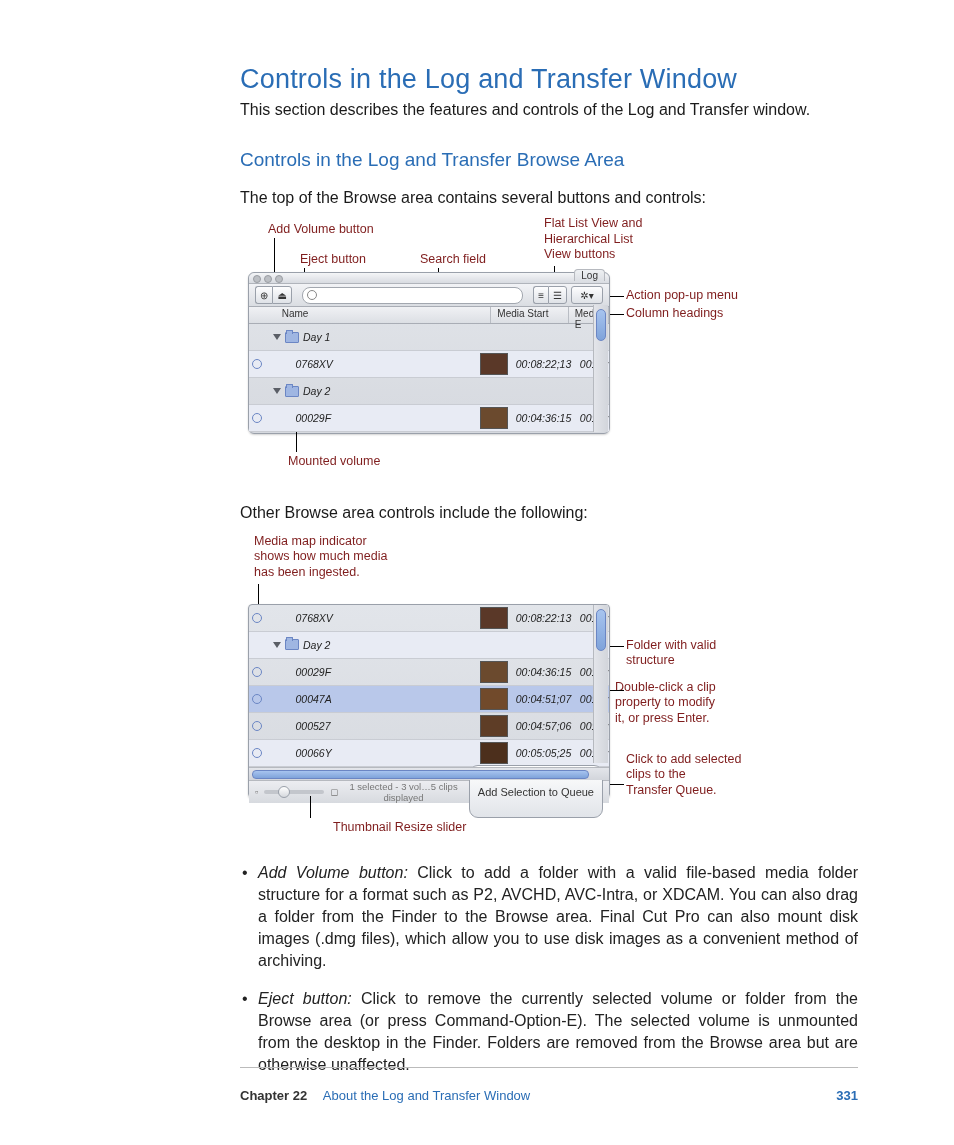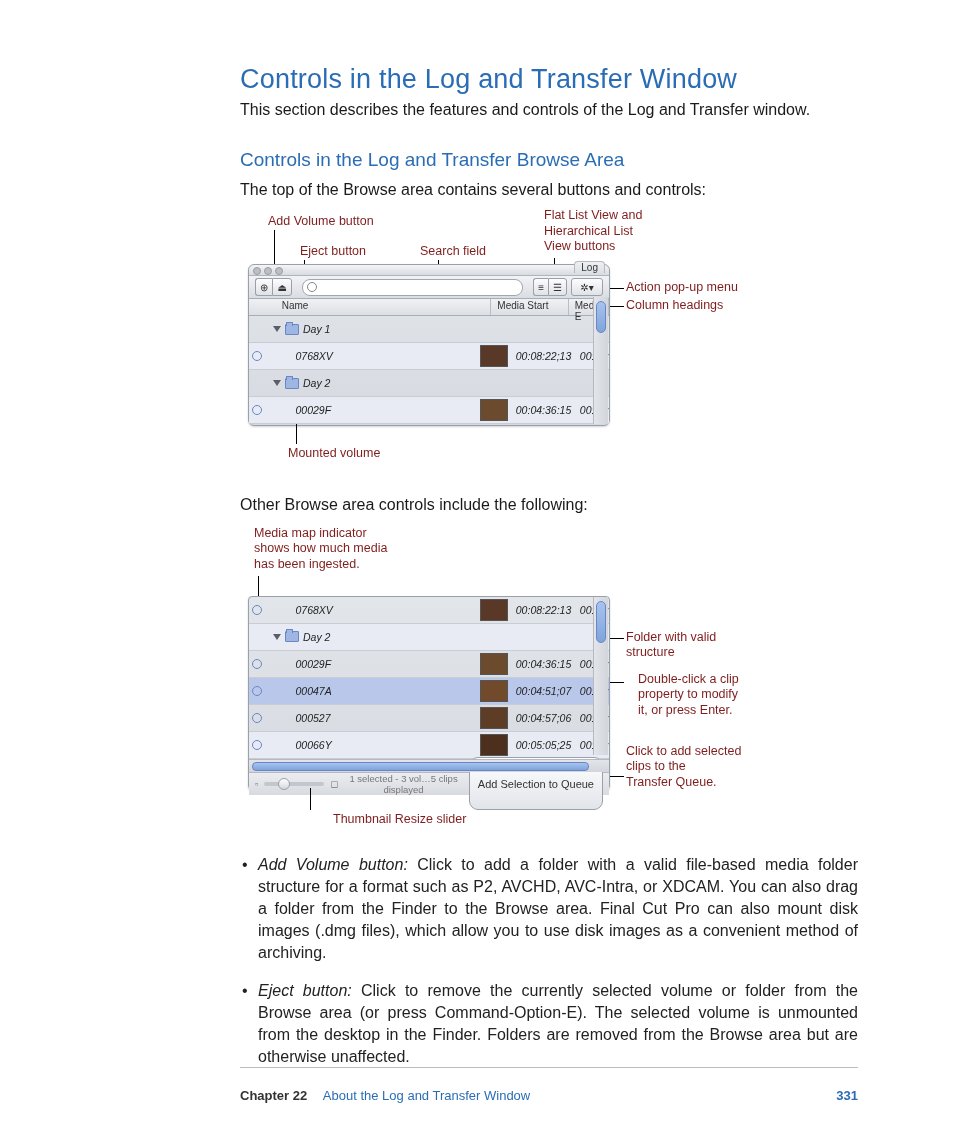--- a/index.html
+++ b/index.html
@@ -21,21 +21,21 @@
     color: #2a6db5;
     font-weight: 400;
     font-size: 27px;
     margin: 0 0 4px 0;
     letter-spacing: 0.2px;
   }
   h2.sub-heading {
     color: #2a6db5;
     font-weight: 500;
     font-size: 19px;
-    margin: 28px 0 8px 0;
+    margin: 28px 0 16px 0;
   }
   p.body {
     font-size: 16px;
     line-height: 1.35;
     margin: 0 0 10px 0;
     color: #1a1a1a;
   }
   .figure-wrap {
     position: relative;
     margin: 14px 0 8px 0;
@@ -273,21 +273,21 @@
   <div class="figure-wrap2">
     <div class="callout" style="left:14px; top:0;">Media map indicator
 shows how much media
 has been ingested.</div>
     <div class="lead" style="left:18px; top:50px; width:1px; height:40px;"></div>
 
     <div class="callout" style="left:386px; top:104px;">Folder with valid
 structure</div>
     <div class="lead" style="left:368px; top:112px; width:16px; height:1px;"></div>
 
-    <div class="callout" style="left:398px; top:146px;">Double-click a clip
+    <div class="callout" style="left:375px; top:146px;">Double-click a clip
 property to modify
 it, or press Enter.</div>
     <div class="lead" style="left:368px; top:156px; width:16px; height:1px;"></div>
 
     <div class="callout" style="left:386px; top:218px;">Click to add selected
 clips to the
 Transfer Queue.</div>
     <div class="lead" style="left:368px; top:250px; width:16px; height:1px;"></div>
 
     <div class="panel" style="left:8px; top:70px; width:360px; height:192px; border-radius:4px;">

